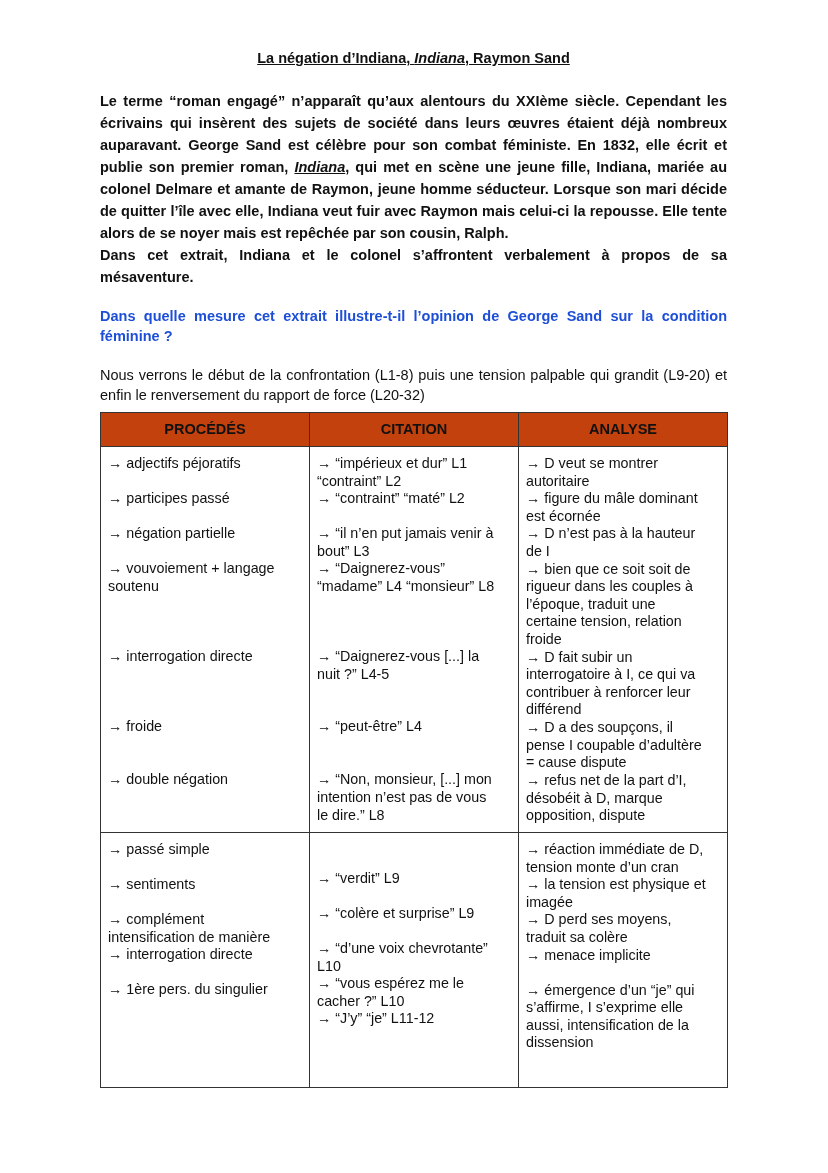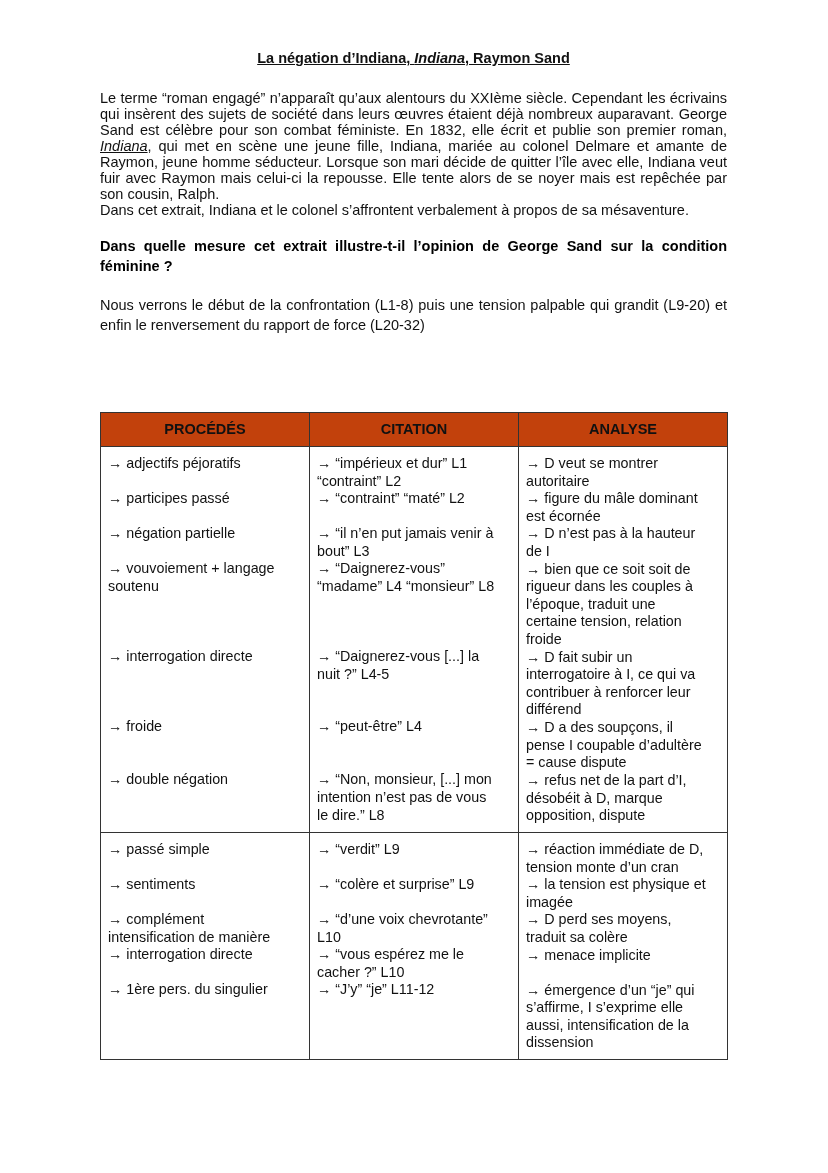--- a/index.html
+++ b/index.html
@@ -25,29 +25,30 @@
       text-align: center;
       font-weight: bold;
       font-size: 14.5px;
       text-decoration: underline;
       line-height: 20px;
       margin: 0 0 22px 0;
     }
     .title em { font-style: italic; }
     .intro {
       font-size: 14.5px;
-      line-height: 16px;
+      line-height: 22px;
       text-align: justify;
       margin: 0;
+      font-weight: bold;
     }
     .intro p { margin: 0; }
     .intro em { font-style: italic; text-decoration: underline; }
     .problem {
       margin: 18px 0 0 0;
-      color: #000000;
+      color: #1d4ed8;
       font-weight: bold;
       font-size: 14.5px;
       line-height: 20.4px;
       text-align: justify;
     }
     .plan {
       margin: 18px 0 0 0;
       font-size: 14.5px;
       line-height: 20.4px;
       text-align: justify;
@@ -147,21 +148,21 @@
       </tr>
       <tr>
         <td>
           <span class="entry" style="min-height: 35px;">→ passé simple</span>
           <span class="entry" style="min-height: 35px;">→ sentiments</span>
           <span class="entry" style="min-height: 35px;">→ complément intensification de manière</span>
           <span class="entry" style="min-height: 35px;">→ interrogation directe</span>
           <span class="entry" style="min-height: 70px;">→ 1ère pers. du singulier</span>
         </td>
         <td>
-          <span class="entry" style="min-height: 35px;">→ “verdit” L9</span>
+          <span class="entry" style="min-height: 35px; margin-top: 29px;">→ “verdit” L9</span>
           <span class="entry" style="min-height: 35px;">→ “colère et surprise” L9</span>
           <span class="entry" style="min-height: 35px;">→ “d’une voix chevrotante” L10</span>
           <span class="entry" style="min-height: 35px;">→ “vous espérez me le cacher ?” L10</span>
           <span class="entry" style="min-height: 70px;">→ “J’y” “je” L11-12</span>
         </td>
         <td>
           <span class="entry" style="min-height: 35px;">→ réaction immédiate de D, tension monte d’un cran</span>
           <span class="entry" style="min-height: 35px;">→ la tension est physique et imagée</span>
           <span class="entry" style="min-height: 35px;">→ D perd ses moyens, traduit sa colère</span>
           <span class="entry" style="min-height: 35px;">→ menace implicite</span>

